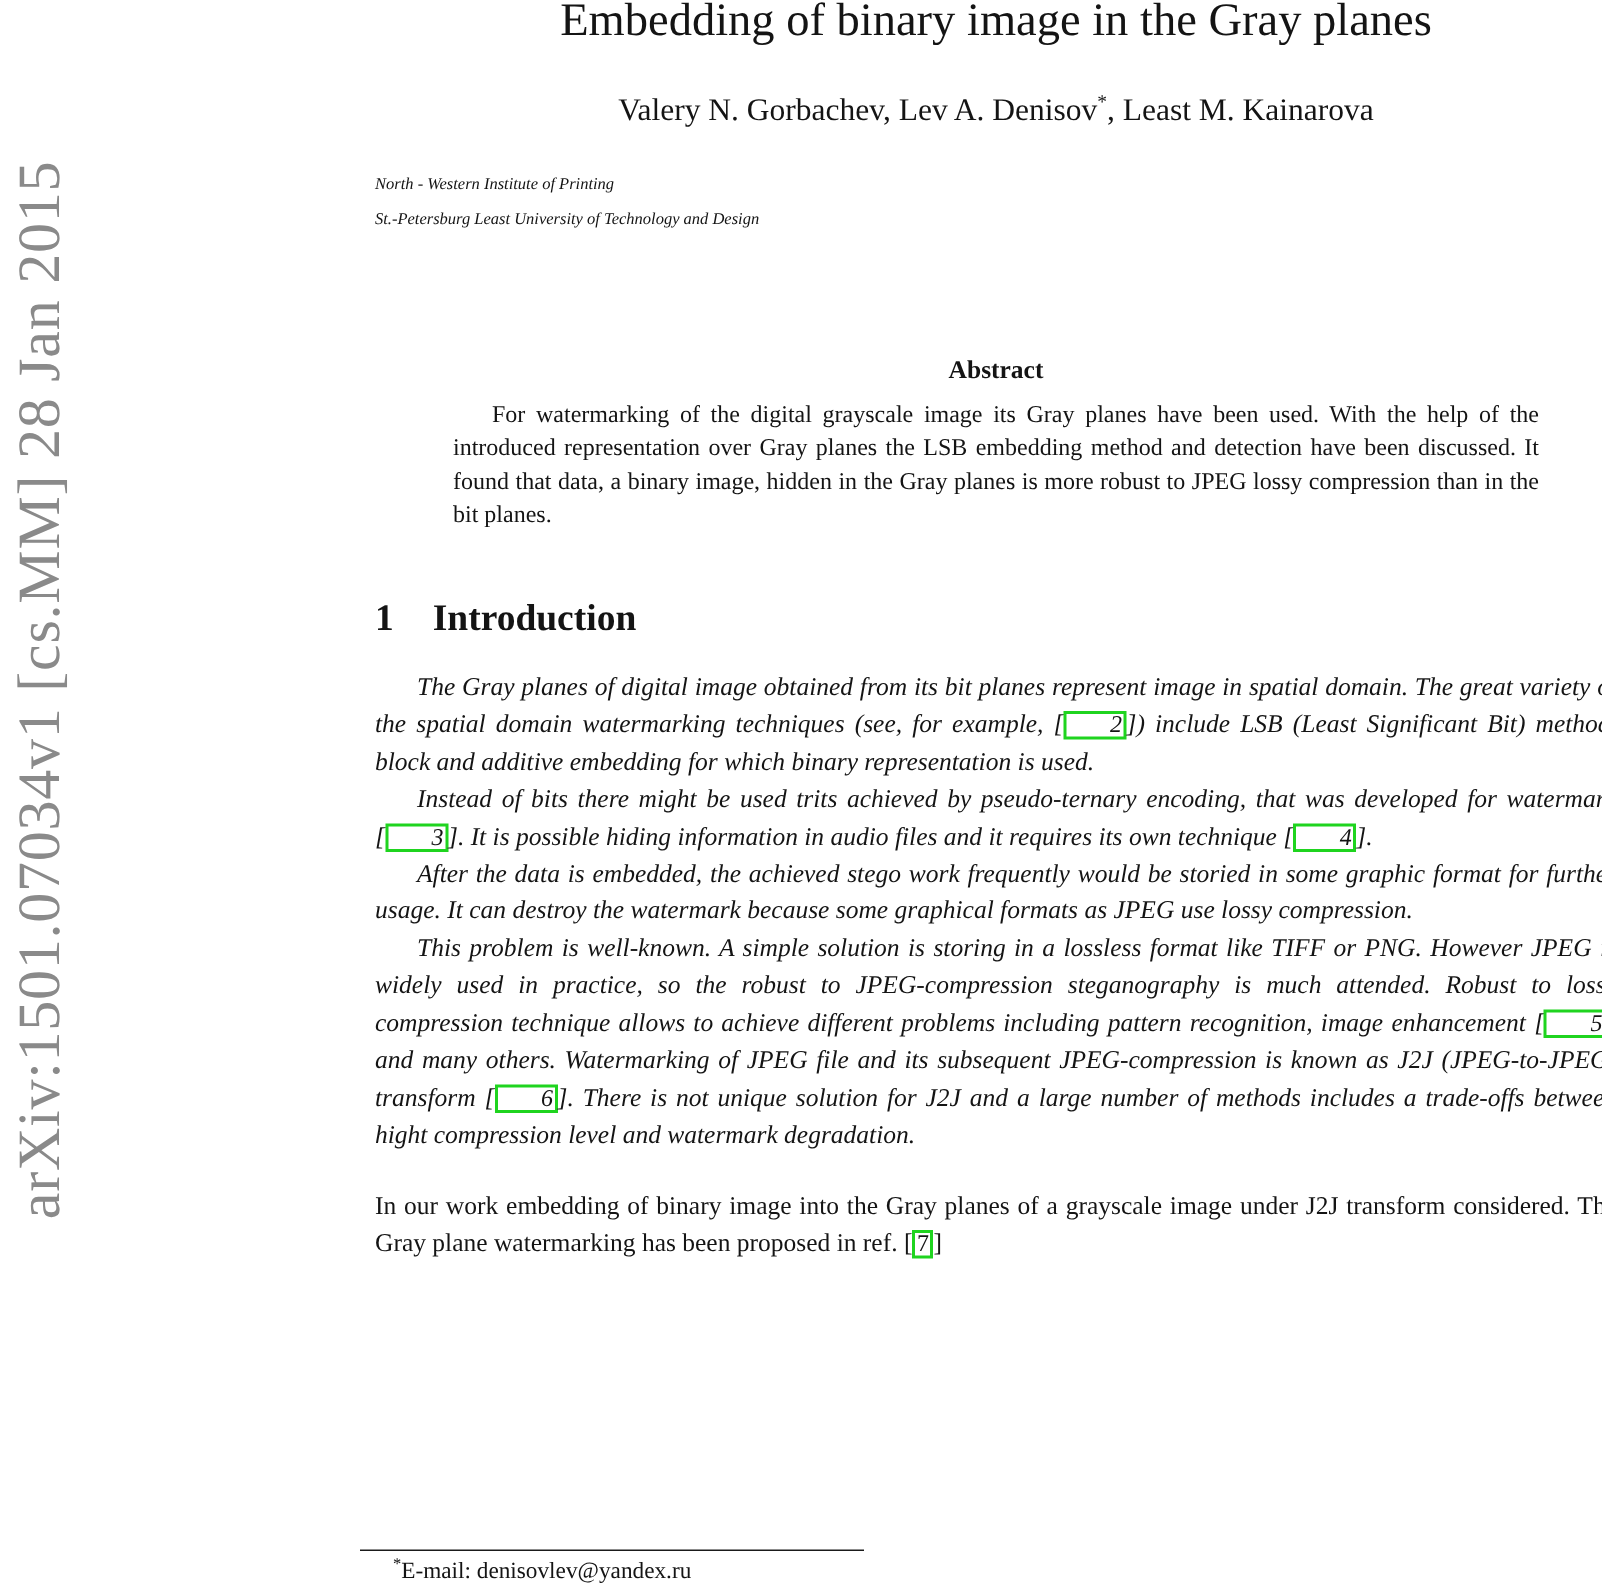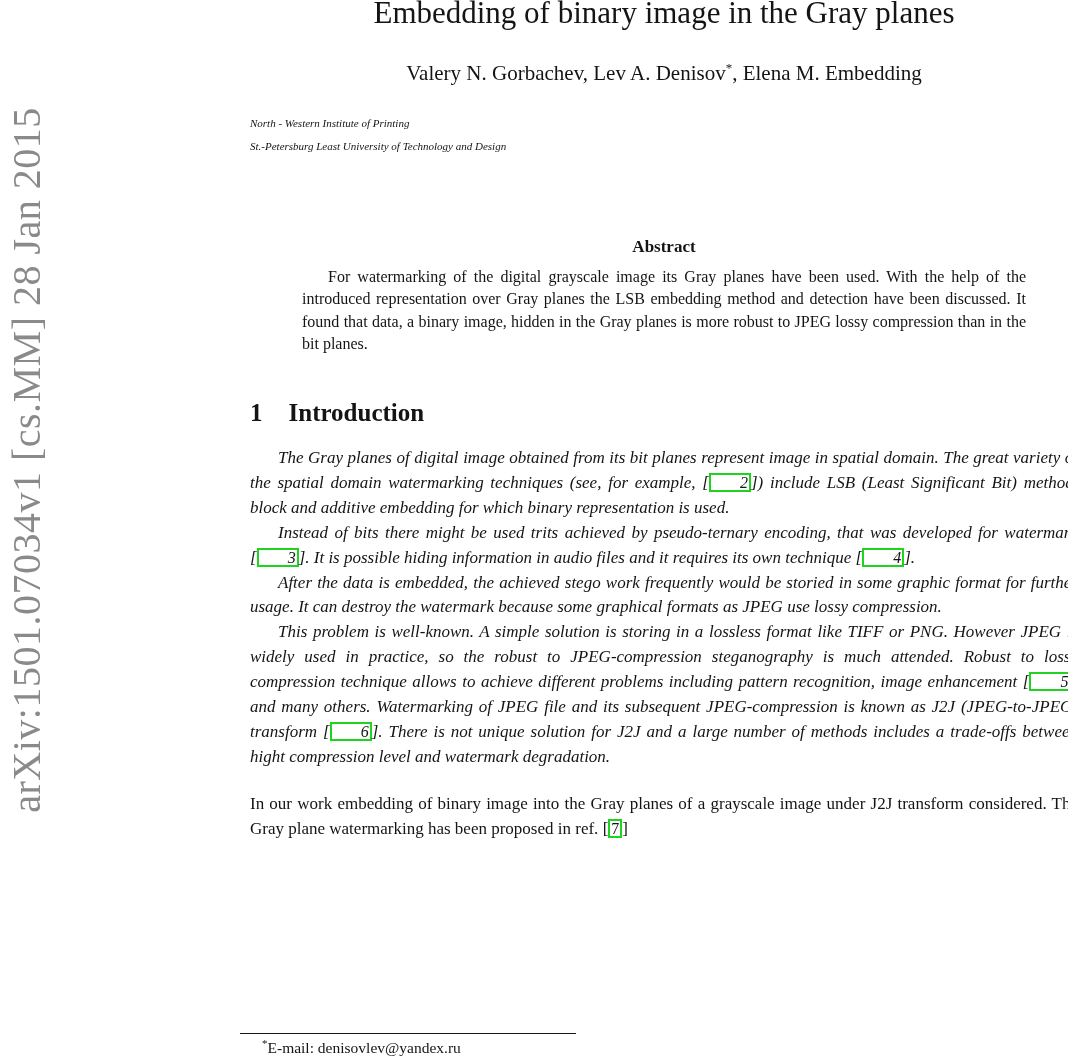--- a/index.html
+++ b/index.html
@@ -137,21 +137,21 @@
 <body>
 
 <div class="page">
 
   <div class="arxiv-stamp">arXiv:1501.07034v1  [cs.MM]  28 Jan 2015</div>
 
   <div class="content">
 
     <h1 class="title">Embedding of binary image in the Gray planes</h1>
 
-    <div class="authors"><span>Valery N. Gorbachev, Lev A. Denisov</span><sup>*</sup><span>, Elena M. Embedding</span></div>
+    <div class="authors"><span>Valery N. Gorbachev, Lev A. Denisov</span><sup>*</sup><span>, Least M. Kainarova</span></div>
 
     <div class="affiliation">
       <div>North - Western Institute of Printing</div>
       <div>St.-Petersburg Least University of Technology and Design</div>
     </div>
 
     <div class="abstract-heading">Abstract</div>
 
     <div class="abstract-text">For watermarking of the digital grayscale image its Gray planes have been used. With the help of the introduced representation over Gray planes the LSB embedding method and detection have been discussed. It found that data, a binary image, hidden in the Gray planes is more robust to JPEG lossy compression than in the bit planes.</div>
 

